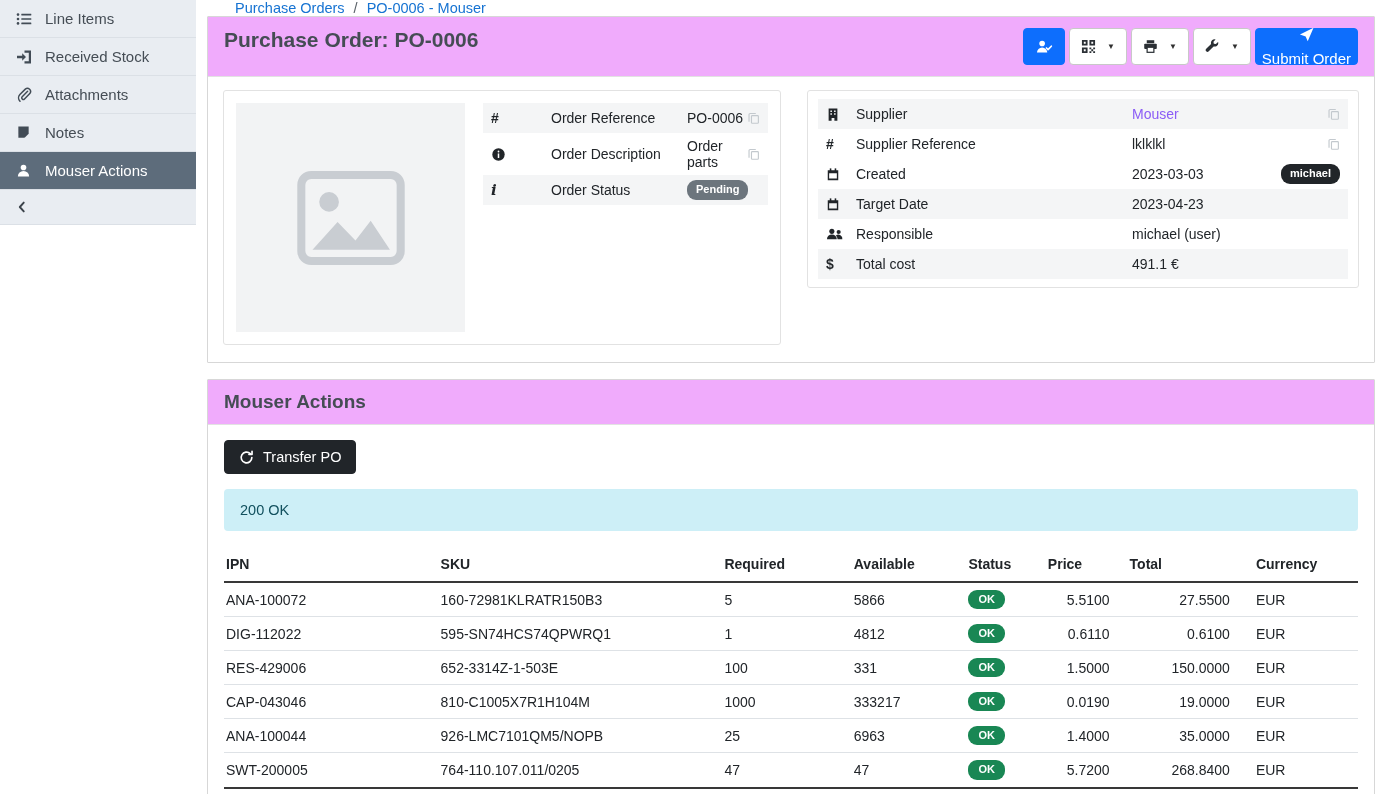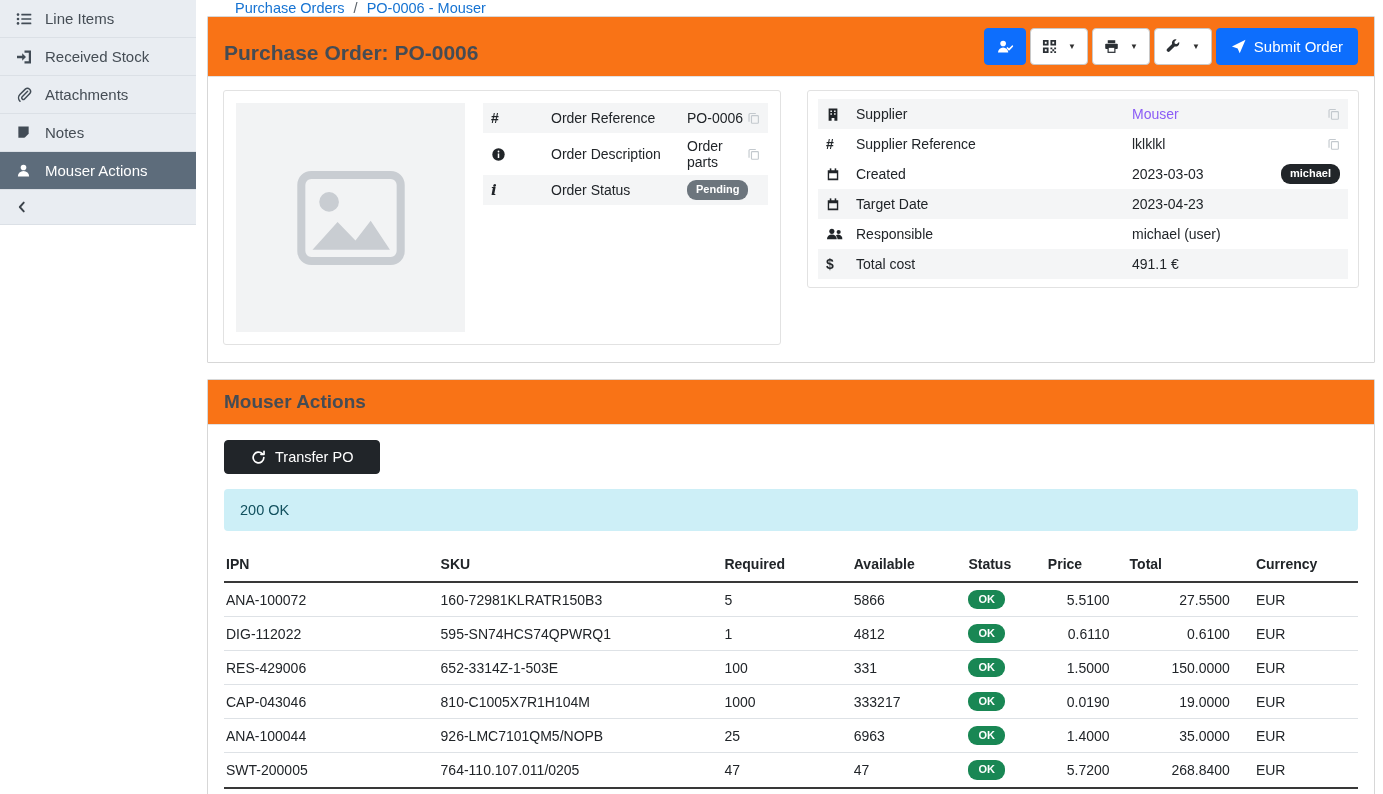--- a/index.html
+++ b/index.html
@@ -35,35 +35,35 @@
     height:33px; display:flex; align-items:center; gap:9px;
     padding-left:39px; font-size:14.5px; background:#fff;
   }
   .breadcrumb a { color:#1673d2; text-decoration:none; cursor:pointer; }
   .crumb-sep { color:#5a6168; }
   .content { padding:0 8px 0 11px; }
 
   .panel { border:1px solid #d7d7d7; background:#fff; border-radius:1px; }
   .panel2 { margin-top:16px; }
   .panel-header {
-    background:#f97316; border-bottom:1px solid #e2e2e2;
-    display:flex; align-items:flex-end; padding:11px 16px;
+    background:#f0abfc; border-bottom:1px solid #e2e2e2;
+    display:flex; align-items:flex-start; padding:11px 16px;
   }
   .panel-title { font-size:21px; font-weight:600; color:#454c54; }
   .panel2 .panel-title { font-size:19px; }
 
   .toolbar { margin-left:auto; display:flex; align-items:center; gap:4px; }
   .btn {
     height:37px; border:1px solid #c8c8c8; background:#fff; border-radius:4px;
     display:inline-flex; align-items:center; justify-content:center; gap:6px;
     padding:0 11px; font-size:14px; color:#2b3035; cursor:pointer;
     font-family:"Liberation Sans", sans-serif;
   }
   .btn-blue { background:#0d6efd; border-color:#0d6efd; color:#fff; }
-  .btn-submit { font-size:15px; padding:0 14px; gap:8px; }
+  .btn-submit { font-size:15px; padding:0 6px; gap:8px;flex-direction:column; }
   .caret { font-size:8px; margin-left:5px; color:#303030; line-height:1; }
 
   
   .panel-body { display:flex; gap:26px; padding:13px 15px 17px; }
   .card { border:1px solid #e2e2e2; border-radius:3px; background:#fff; }
   .card-left { width:558px; min-width:558px; padding:12px; display:flex; gap:18px; align-self:flex-start; }
   .img-box { width:229px; height:229px; background:#f2f3f4; display:flex; align-items:center; justify-content:center; flex-shrink:0; cursor:pointer; }
   .dtable { flex:1; }
   .card-right { flex:1; padding:8px 10px; align-self:flex-start; }
 
@@ -88,21 +88,21 @@
   .pill-red  { background:#dc3545; }
   .pill-dark { background:#212529; }
   .pill-green{ background:#198754; padding:3px 10px 4px; }
   .pill:empty { display:none; }
 
   
   .p2-body { padding:15px 16px 0; }
   .btn-dark {
     display:inline-flex; align-items:center; gap:9px;
     background:#212529; color:#fff; border:1px solid #212529; border-radius:4px;
-    padding:8px 26px; font-size:14.5px; cursor:pointer;
+    padding:8px 14px; font-size:14.5px; cursor:pointer;
     font-family:"Liberation Sans", sans-serif;
   }
   .alert-info {
     margin-top:15px; background:#cdeff7; color:#11505e;
     padding:13px 16px; border-radius:4px; font-size:14.5px;
   }
 
   table.ptable { width:100%; border-collapse:collapse; margin-top:17px; }
   .ptable th {
     text-align:left; font-weight:700; font-size:14px;

